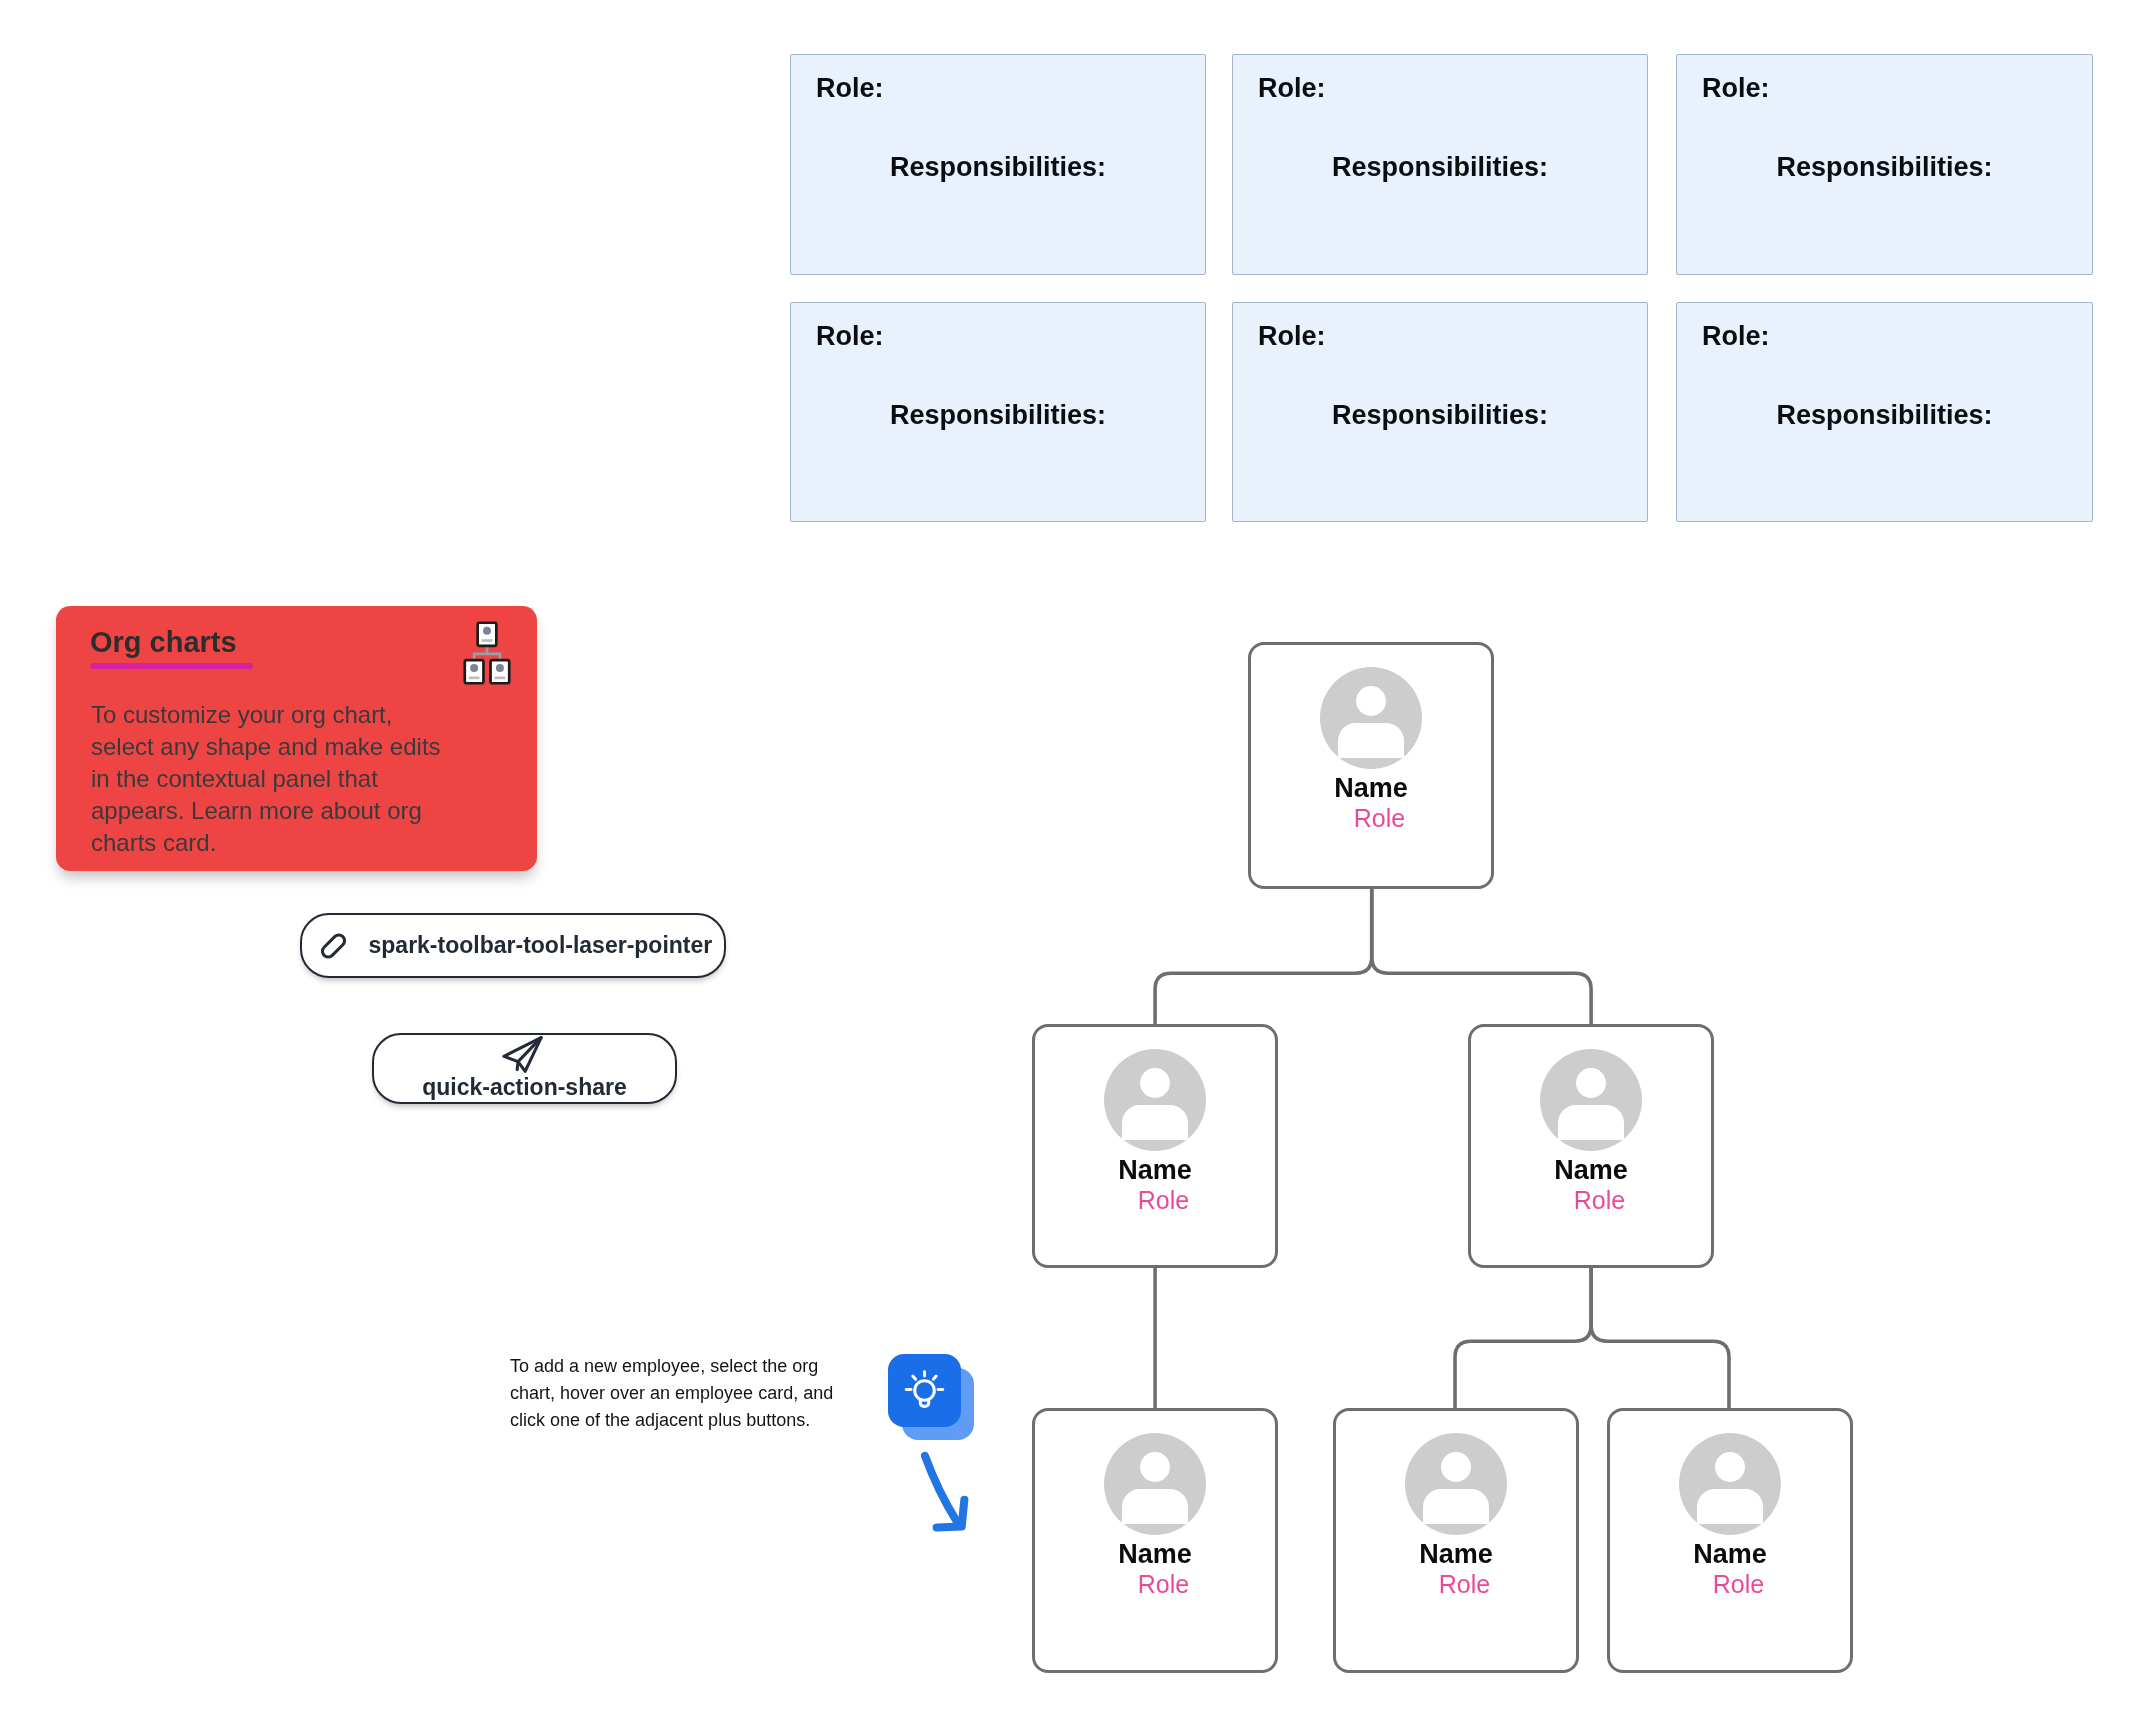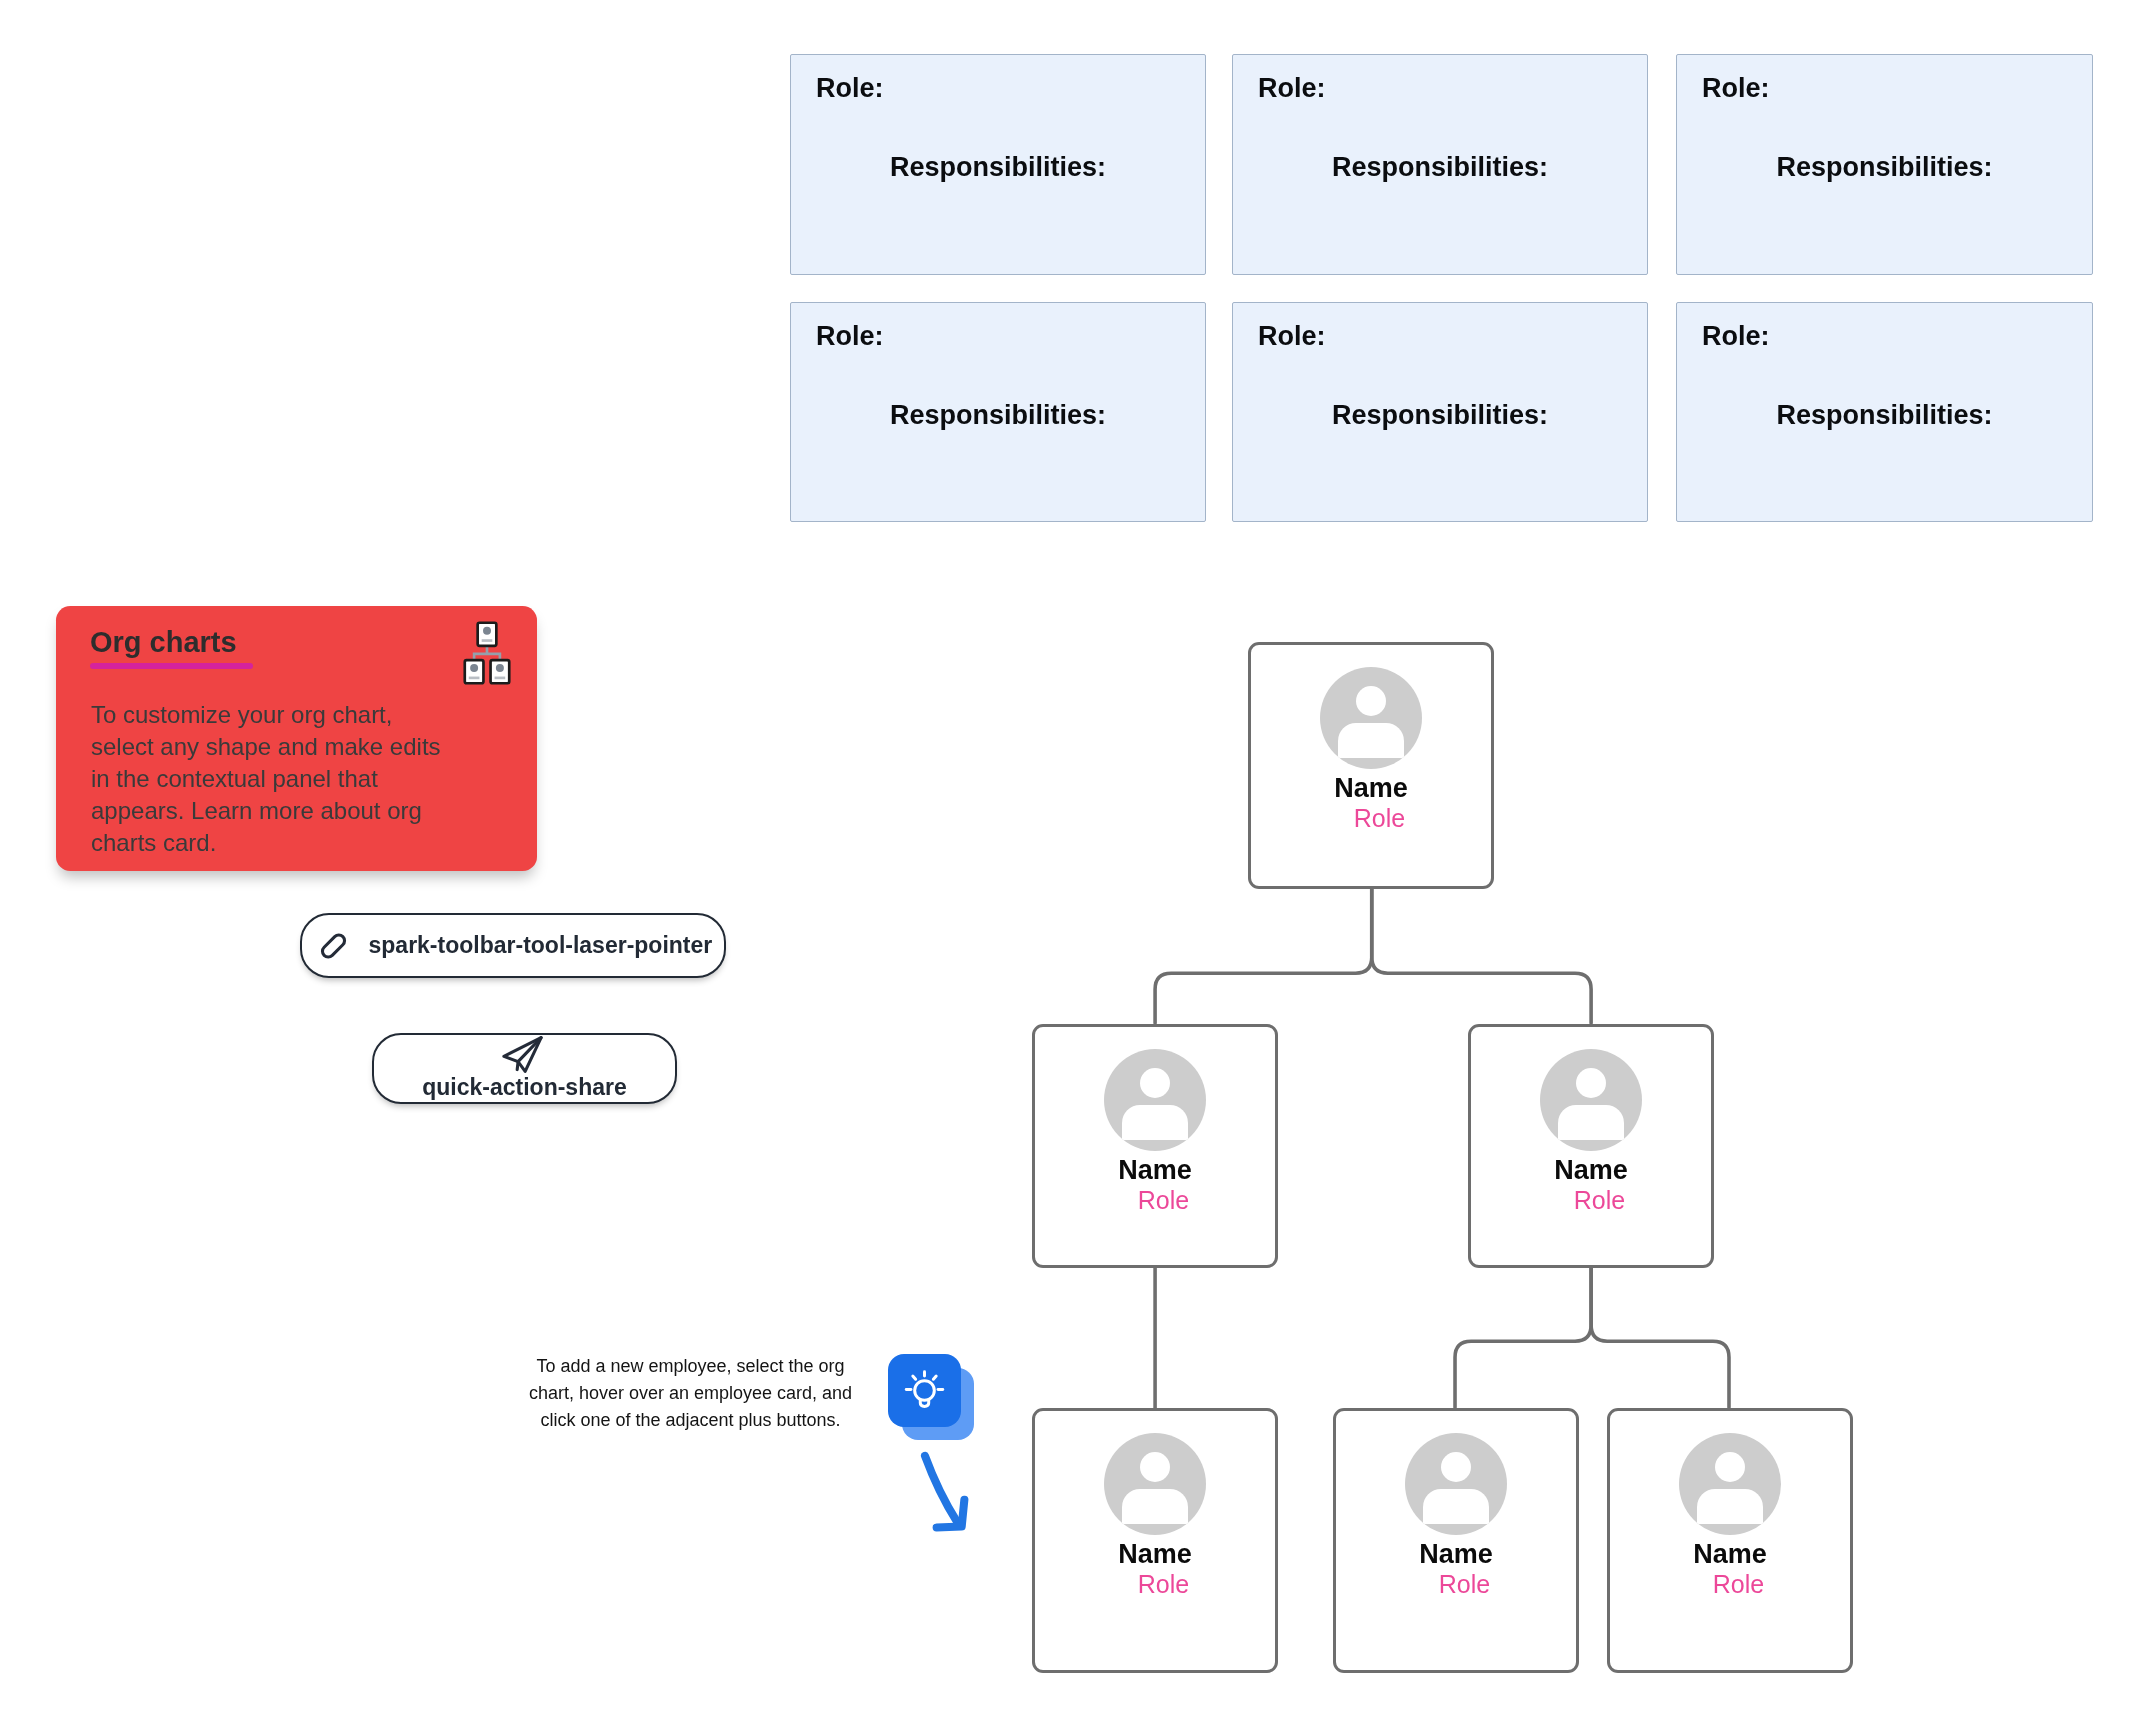--- a/index.html
+++ b/index.html
@@ -22,30 +22,30 @@
   
   .pill{position:absolute;display:flex;align-items:center;background:#ffffff;border:2.7px solid #222a35;border-radius:29px;
         box-sizing:border-box;box-shadow:0 4.5px 7.2px -2.7px rgba(0,0,0,0.3);}
   .pill-label{font-size:23px;font-weight:bold;color:#222a35;white-space:nowrap;}
   #pill-laser{left:300px;top:913px;width:426px;height:65px;}
   #pill-laser .pill-icon{margin-left:18px;margin-right:21.5px;display:flex;}
   #pill-share{left:372px;top:1033px;width:305px;height:71px;flex-direction:column;}
   #pill-share .pill-icon{margin-left:14.3px;margin-right:18px;display:flex;}
 
   
-  .node{position:absolute;width:246px;background:#ffffff;border:3.6px solid #6e6e6e;border-radius:11px;box-sizing:border-box;}
+  .node{position:absolute;width:246px;background:#ffffff;border:3.6px solid #6e6e6e;border-radius:16px;box-sizing:border-box;}
   .avatar{position:absolute;left:50%;transform:translateX(-50%);top:21.5px;width:102px;height:102px;border-radius:50%;
           background:#cdcdcd;overflow:hidden;}
   .avatar .head{position:absolute;left:36px;top:19.7px;width:30px;height:30px;border-radius:50%;background:#ffffff;}
   .avatar .torso{position:absolute;left:18px;top:56px;width:66px;height:35px;border-radius:18px 18px 0 0;background:#ffffff;}
   .node .name{position:absolute;left:0;right:0;top:128px;text-align:center;font-size:27px;font-weight:bold;color:#0b0b0b;}
   .node .role{position:absolute;left:17px;right:0;top:159px;text-align:center;font-size:25px;color:#ec4899;}
 
   
-  .tip-text{position:absolute;left:510px;top:1353px;width:361px;text-align:center;font-size:18px;line-height:27px;color:#141414;}
+  .tip-text{position:absolute;left:510px;top:1353px;width:361px;text-align:left;font-size:18px;line-height:27px;color:#141414;}
   .tip-icon-wrap{position:absolute;left:888px;top:1354px;width:90px;height:90px;}
   .tip-icon-back{position:absolute;left:14.3px;top:14.3px;width:72px;height:72px;border-radius:16px;background:#5e9cf5;}
   .tip-icon-front{position:absolute;left:0;top:0;width:73px;height:73px;border-radius:16px;background:#1a6fe8;
                   display:flex;align-items:center;justify-content:center;}
 
   svg.overlay{position:absolute;left:0;top:0;pointer-events:none;}
 </style>
 </head>
 <body>
 

